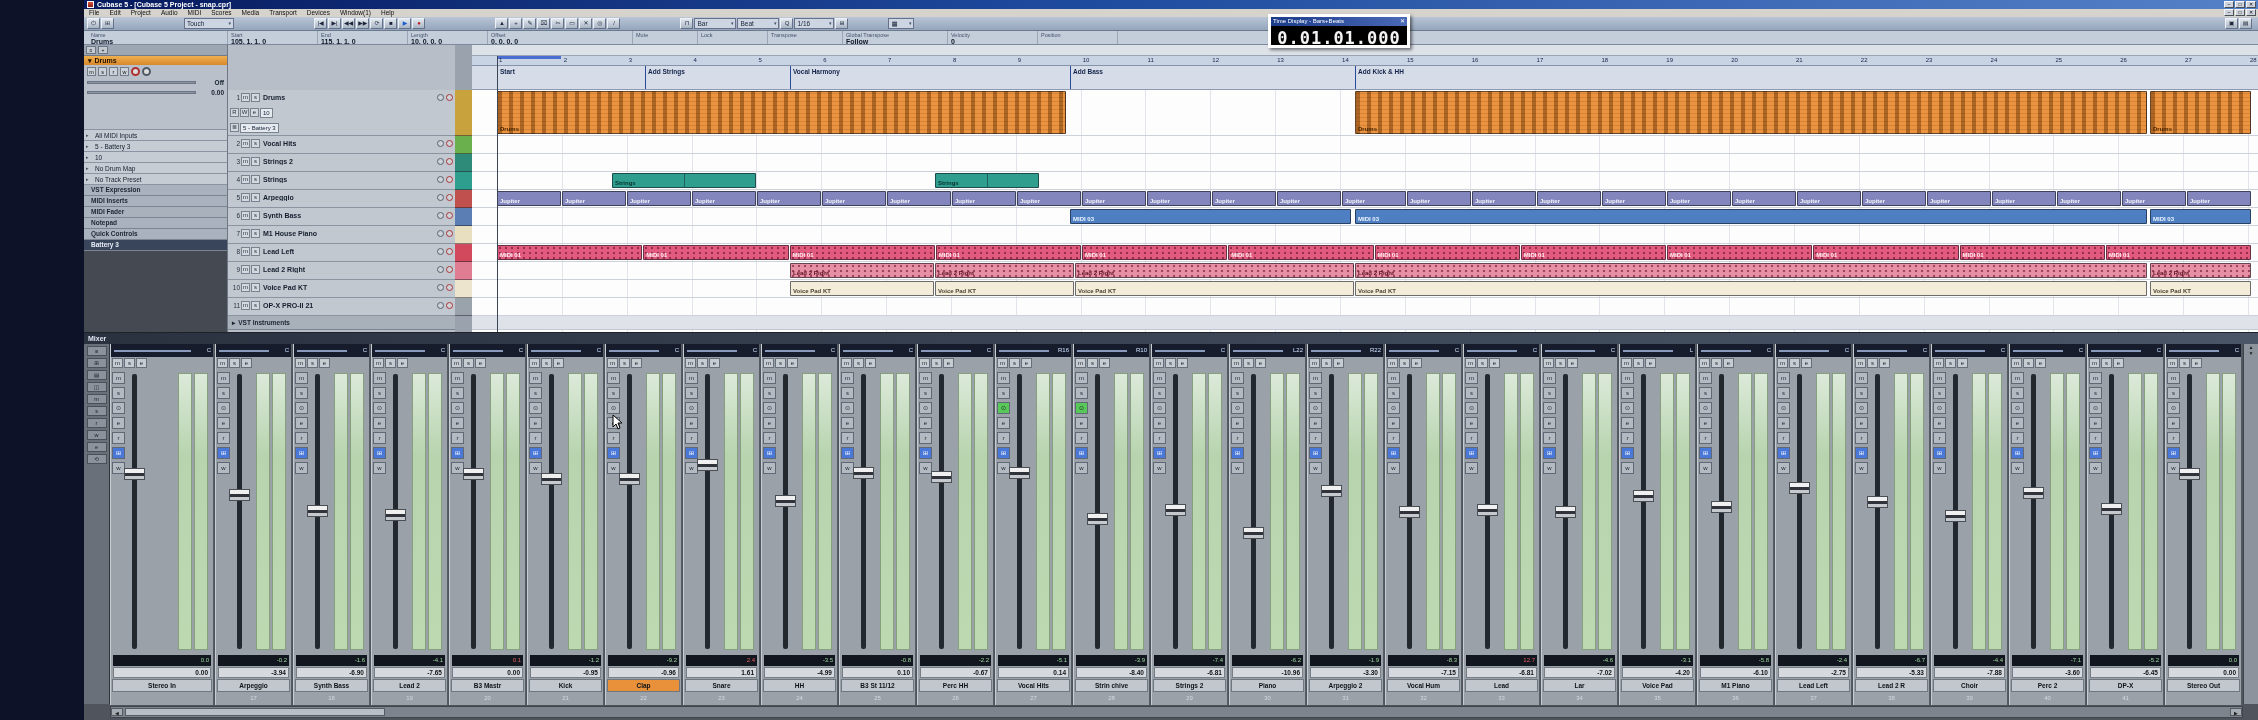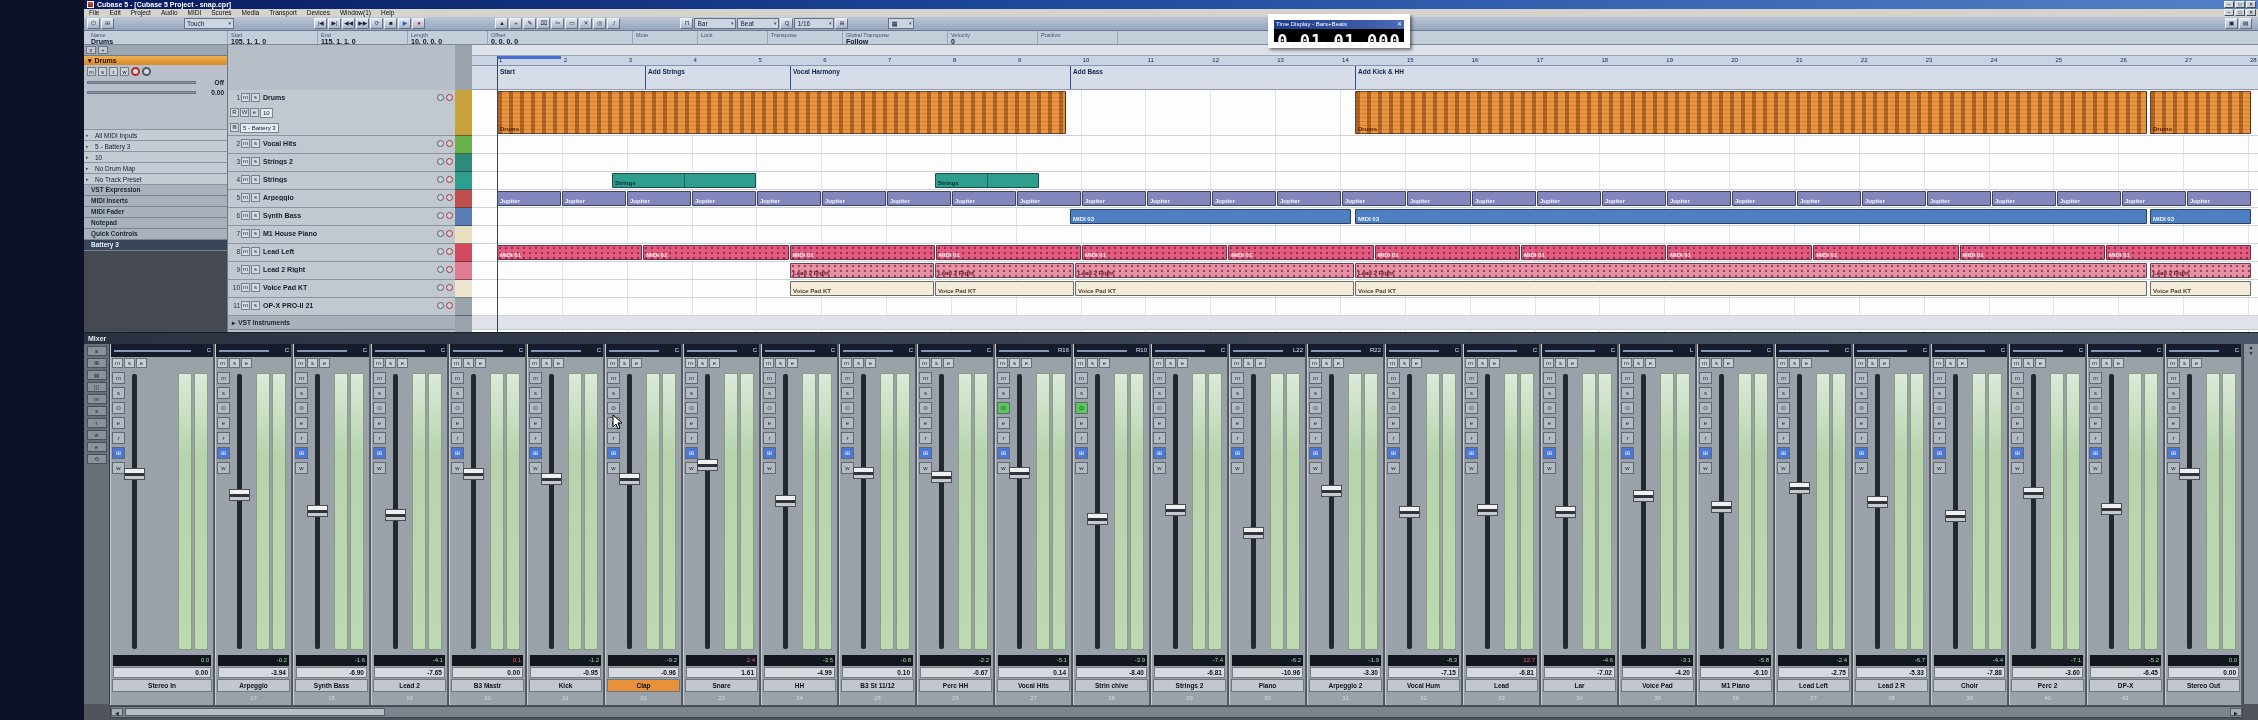--- a/index.html
+++ b/index.html
@@ -142,21 +142,21 @@
   .numrow{position:absolute;left:0;right:0;top:349px;height:10px;color:#d4dae2;font-size:6px;text-align:center;line-height:10px}
   #mixhscroll{position:absolute;left:26px;right:15px;bottom:2px;height:12px;background:#7d848d;border:1px solid #40454c}
   .hthumb{position:absolute;left:14px;width:260px;top:1px;bottom:1px;background:#b9bfc7;border:1px solid #565c64}
   .harr{position:absolute;top:1px;bottom:1px;width:12px;background:#a6acb4;border:1px solid #565c64;font-size:5px;
         line-height:8px;text-align:center;color:#222}
   .harr.l{left:0}.harr.r{right:0}
   #mixvscroll{position:absolute;right:0;top:11px;width:15px;bottom:16px;background:#8d939c;border-left:1px solid #40454c;
               font-size:5px;text-align:center;color:#222}
 
   
-  #timedisp{position:absolute;left:1268px;top:14px;width:142px;height:34px;border:6px solid #ffffff;z-index:50;
+  #timedisp{position:absolute;left:1268px;top:14px;width:142px;height:34px;border:3px solid #ffffff;z-index:50;
             box-shadow:2px 2px 3px rgba(0,0,0,.5)}
   .tdtitle{height:9px;background:linear-gradient(90deg,#1a3a8a,#4a6ab8);color:#fff;font-size:6px;line-height:9px;
            padding:0 2px;display:flex;justify-content:space-between}
   .tdbody{position:absolute;left:0;right:0;top:9px;bottom:0;background:#000;color:#f4f4f4;
           font-family:"DejaVu Sans Mono",monospace;font-size:17px;font-weight:bold;text-align:center;line-height:24px;letter-spacing:1px}
 
   #cursor{position:absolute;left:612px;top:414px;z-index:99}
 </style>
 </head>
 <body>

